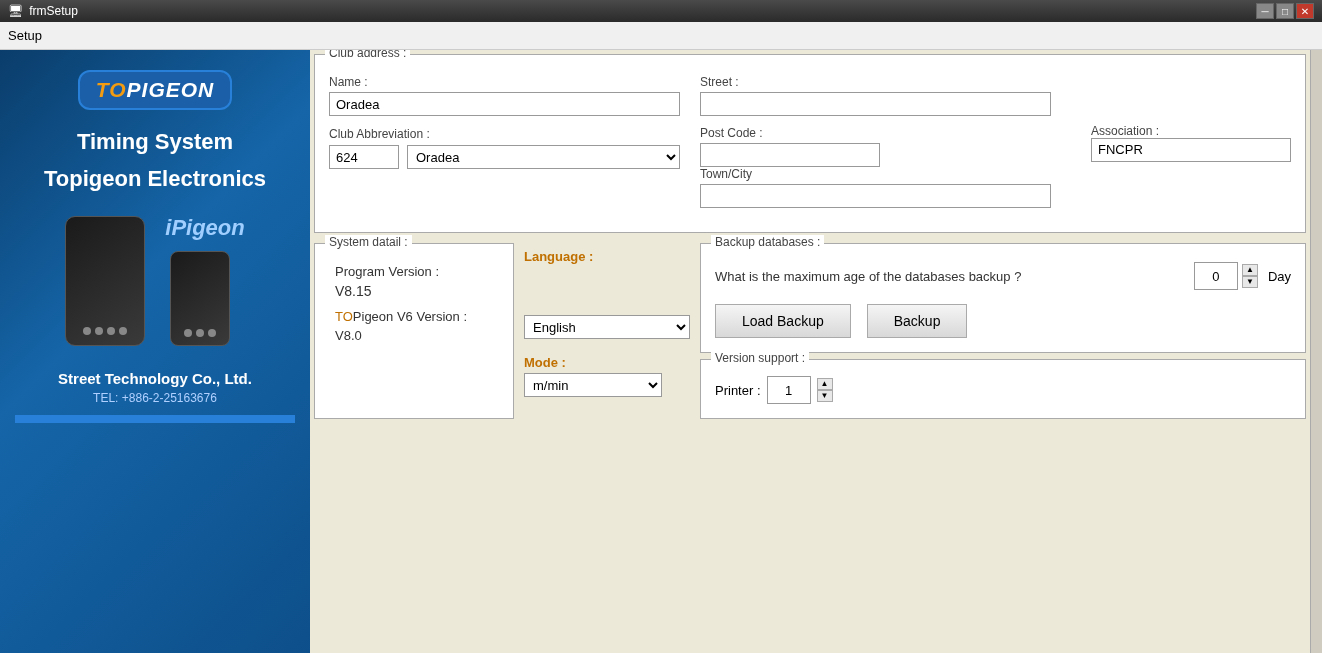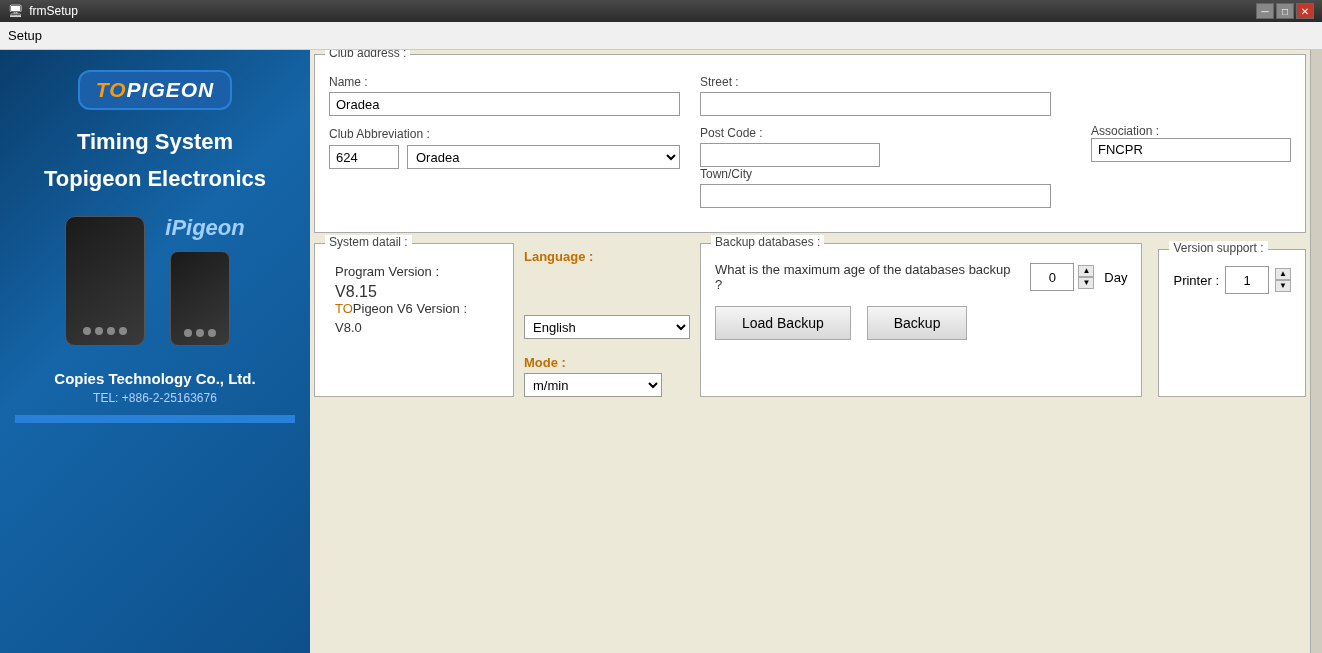--- a/index.html
+++ b/index.html
@@ -309,22 +309,23 @@
       align-items: center;
       gap: 6px;
       margin-top: 4px;
     }
     .program-version-label {
       font-size: 13px;
       color: #333;
       margin-bottom: 4px;
     }
     .version-value {
-      font-size: 16px;
+      font-size: 14px;
       color: #333;
+      margin-bottom: 10px;
     }
     .topigeon-label {
       font-size: 13px;
       color: #333;
       margin-bottom: 4px;
     }
     .version-value2 {
       font-size: 13px;
       color: #333;
     }
@@ -332,22 +333,22 @@
       width: 12px;
       background: #d0ccc0;
       border-left: 1px solid #aaa;
     }
     .right-container {
       display: flex;
       flex: 1;
     }
     .backup-printer-col {
       display: flex;
-      flex-direction: row;
-      gap: 16px;
+      flex-direction: column;
+      gap: 0px;
       flex: 1;
     }
   </style>
 </head>
 <body>
 
 <div class="title-bar">
   <span style="font-size:12px; margin-right:6px;">🖥</span>
   <span>frmSetup</span>
   <div class="title-bar-controls">
@@ -382,21 +383,21 @@
         <div class="ipigeon-label">iPigeon</div>
         <div class="device-small">
           <div class="device-dots">
             <div class="dot"></div>
               <div class="dot"></div>
               <div class="dot"></div>
           </div>
         </div>
       </div>
     </div>
-    <div class="company-name">Copies Technology Co., Ltd.</div>
+    <div class="company-name">Street Technology Co., Ltd.</div>
     <div class="company-tel">TEL: +886-2-25163676</div>
     <div class="blue-bar"></div>
   </div>
 
   <div class="right-container">
     <div class="right-panel">
 
       <div class="fieldset-box" style="display:flex; flex-direction:row; gap:20px;">
         <span class="fieldset-legend">Club address :</span>
         <div style="flex:1;">

